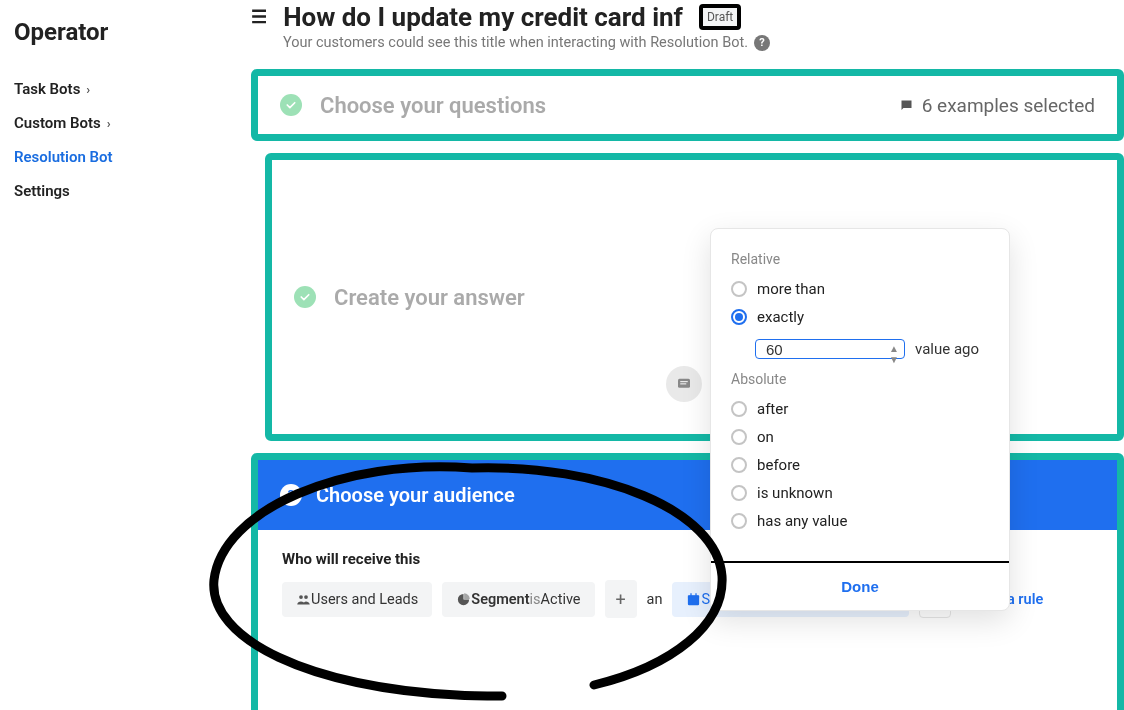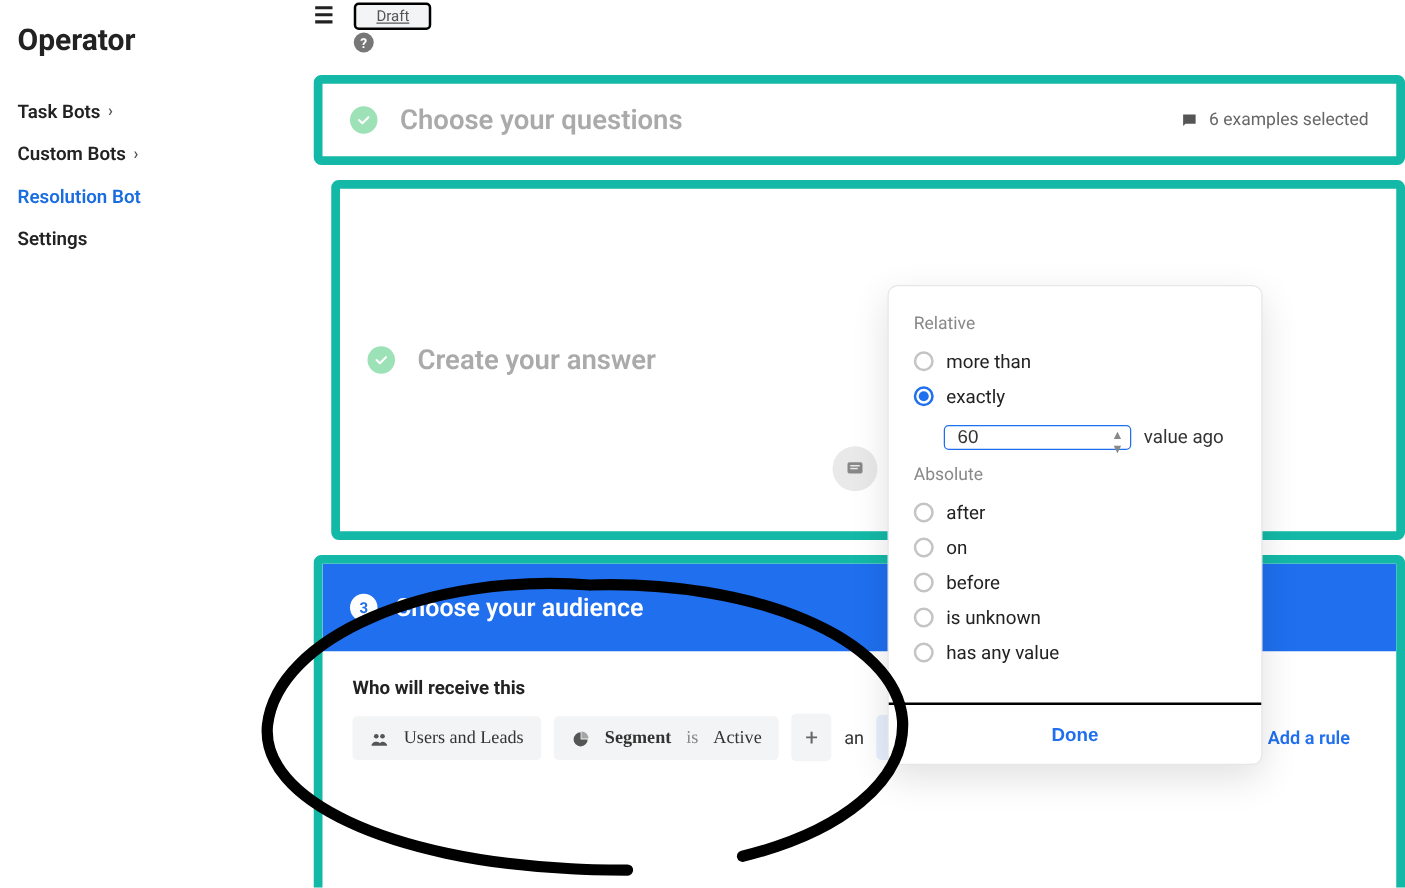--- a/index.html
+++ b/index.html
@@ -46,25 +46,24 @@
       display: flex;
       align-items: center;
       padding: 2px 26px 0 26px;
       gap: 16px;
     }
     .hamburger { font-size: 18px; font-weight: 700; cursor: pointer; color:#222; line-height:1;}
     .title { font-size: 26px; font-weight: 700; white-space: nowrap; overflow: hidden; text-overflow: ellipsis; max-width: 470px; }
     .draft-badge {
       font-size: 12px;
       background: #f3f4f5;
-      border: 2px solid #000000;
+      border: 4px solid #000000;
       border-radius: 4px;
-      padding: 2px 16px;
+      padding: 2px 4px;
       color:#555;
-      text-decoration:underline;
     }
     .subtitle {
       padding: 2px 26px 18px 58px;
       font-size: 14.5px;
       color: #777;
       display:flex;
       align-items:center;
       gap:6px;
     }
     .help-icon {
@@ -88,21 +87,21 @@
       gap: 18px;
     }
     .check-circle {
       width: 22px; height:22px; border-radius:50%;
       background:#9de1b6;
       display:flex; align-items:center; justify-content:center;
     }
     .check-circle svg { width:12px; height:12px; }
     .card-title { font-size: 22px; font-weight:600; color:#aaa; flex: 0 0 auto; }
     .card1 .spacer { flex: 1 1 auto; }
-    .meta { font-size:14px; color:#666; display:flex; align-items:center; gap:8px; }
+    .meta { font-size:19px; color:#666; display:flex; align-items:center; gap:8px; }
     .meta .gear { color:#444; }
     .meta .qual-label { color:#444; }
     .meta .qual-values { color:#aaa; white-space:nowrap; }
 
     .card2 {
       height: 288px;
       display:flex;
       align-items:center;
       padding: 0 22px;
       gap: 18px;
@@ -140,23 +139,22 @@
       padding: 20px 24px 130px 24px;
     }
     .who-label { font-size:15px; font-weight:700; margin-bottom:12px; }
     .rules-row { display:flex; align-items:center; gap:10px; flex-wrap:wrap; }
 
     .rule-chip {
       background:#f3f4f5;
       border-radius:4px;
       padding: 9px 14px;
       font-size:14.5px;
-      display:flex; align-items:flex-end; gap:12px;
+      display:flex; align-items:center; gap:0;
       color:#333;
-      font-family:Liberation Serif, serif;
     }
     .rule-chip.blue {
       background:#e7f0fd;
       color:#1f6fef;
     }
     .rule-chip .thin { color:#888; font-weight:400; }
     .plus-chip {
       background:#f3f4f5;
       border-radius:4px;
       width: 32px; height:38px;
@@ -246,23 +244,25 @@
   </div>
   <div class="nav-item">
     <span>Settings</span>
   </div>
 </div>
 
 <div class="main">
 
   <div class="header">
     <span class="hamburger">☰</span>
+    <span class="title">How do I update my credit card inf</span>
     <span class="draft-badge">Draft</span>
   </div>
   <div class="subtitle">
+    <span>Your customers could see this title when interacting with Resolution Bot.</span>
     <span class="help-icon">?</span>
   </div>
 
   <div class="card card1">
     <span class="check-circle">
       <svg viewBox="0 0 16 16">
           <path d="M3 8 L6.5 11.5 L13 5" stroke="#fff" stroke-width="2.2" fill="none" stroke-linecap="round" stroke-linejoin="round"></path>
         </svg>
     </span>
     <span class="card-title">Choose your questions</span>

